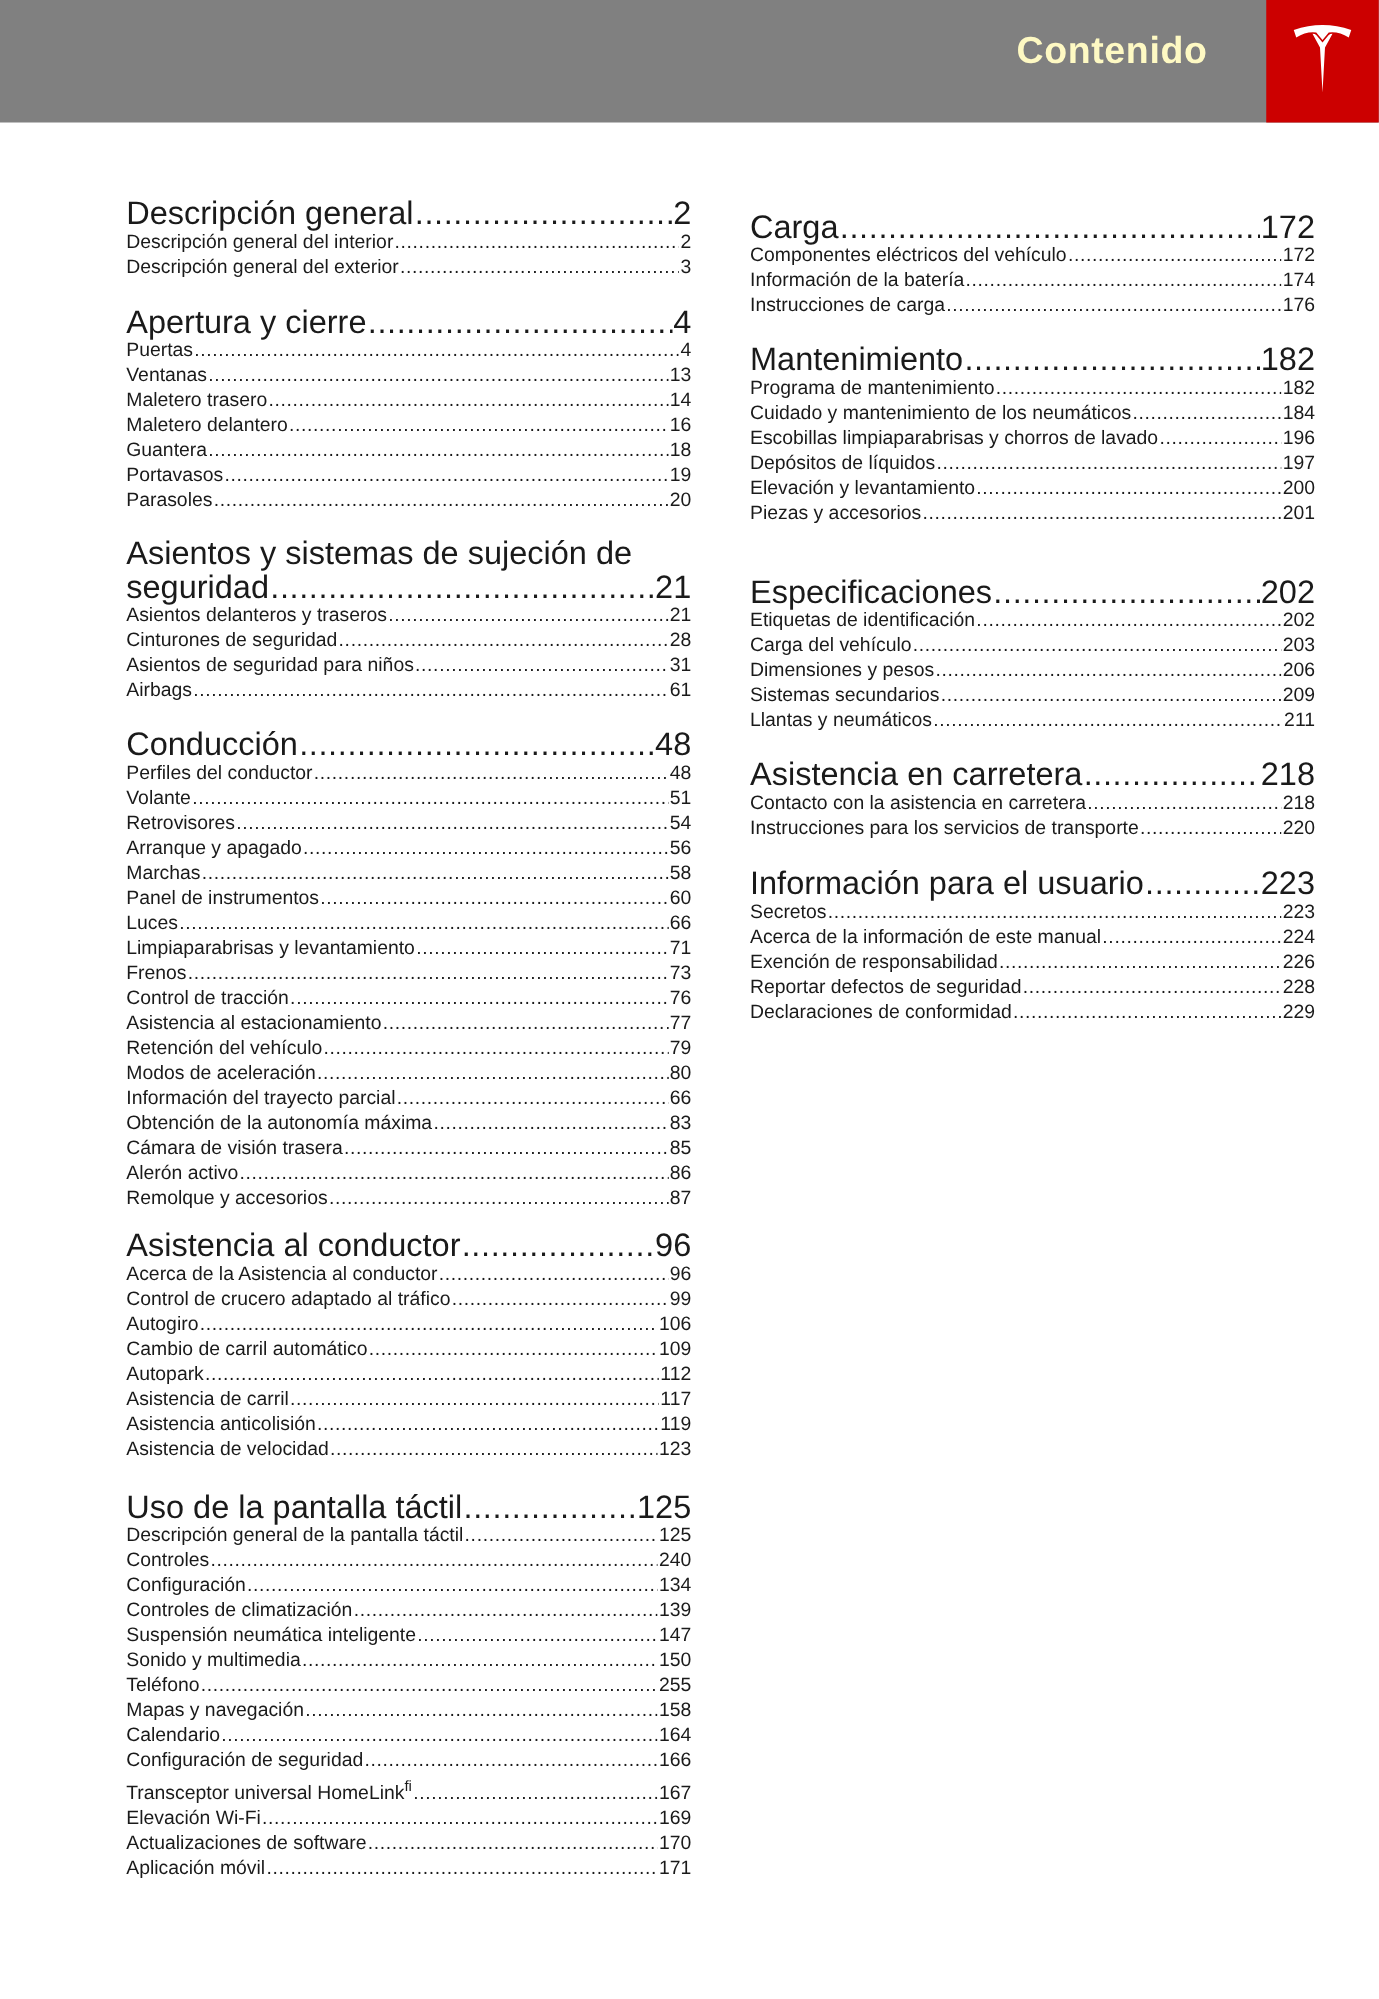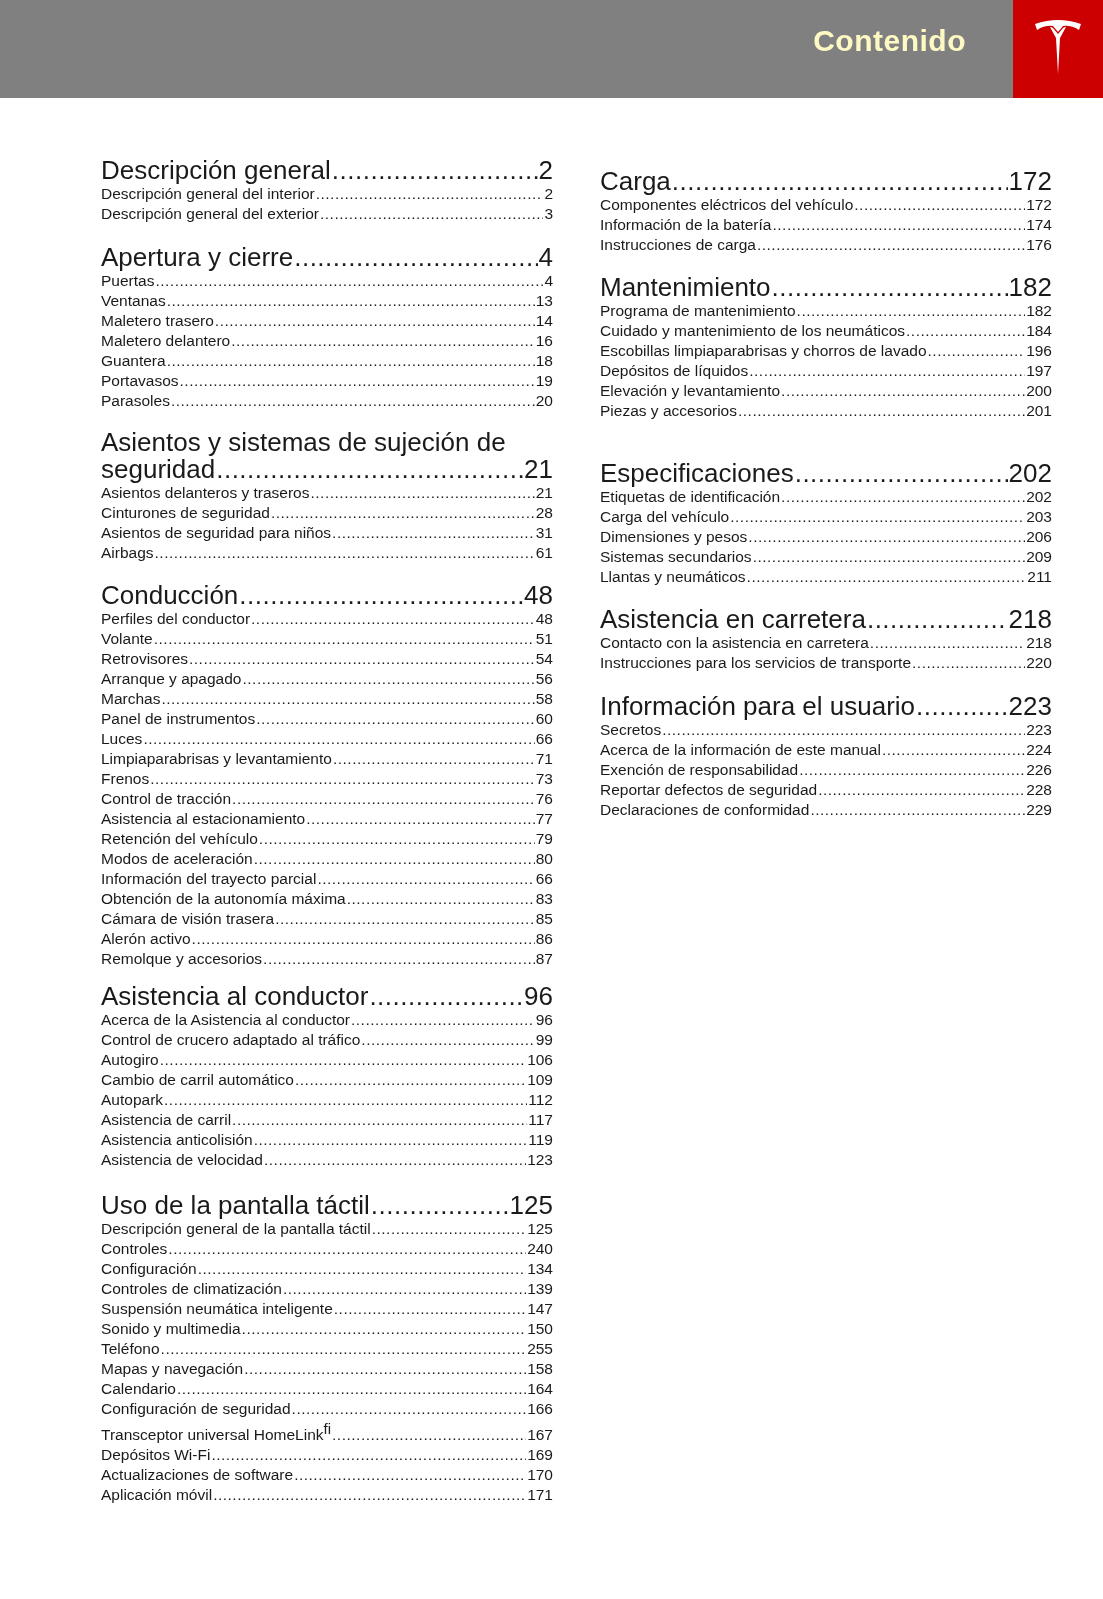--- a/index.html
+++ b/index.html
@@ -14,21 +14,21 @@
   .col-left { left: 101px; width: 452px; }
   .col-right { left: 600px; width: 452px; }
   .section { position: absolute; left: 0; width: 100%; }
   .entry { display: flex; align-items: baseline; white-space: nowrap; }
   .entry .label { flex: 0 0 auto; }
   .entry .dots { flex: 1 1 auto; overflow: hidden; margin: 0 1px; }
   .entry .dots::after { content: "......................................................................................................................................................................................................................"; letter-spacing: 0.5px; }
   .entry .page { flex: 0 0 auto; }
   .h1 { font-size: 26px; line-height: 27px; }
   .sub { font-size: 15.5px; line-height: 20px; }
-  sup { font-size: 15px; }
+  sup { font-size: 12px; }
 </style>
 </head>
 <body>
 
 <div class="header">
   <div class="header-title">Contenido</div>
   <div class="logo-box">
     <svg width="50" height="60" viewBox="0 0 50 60">
       <path d="M2 6 Q25 -2 48 6 L46 12 Q38 7 30 8 L25 14 L20 8 Q12 7 4 12 Z" fill="#ffffff"></path>
       <path d="M20 10 L25 16 L30 10 Q31 9 33 9 L27 20 L25 56 L23 20 L17 9 Q19 9 20 10 Z" fill="#ffffff"></path>
@@ -329,21 +329,21 @@
         <span class="label">Configuración de seguridad</span>
         <span class="dots"></span>
         <span class="page">166</span>
       </div>
     <div class="entry sub">
         <span class="label"><span>Transceptor universal HomeLink</span><sup>fi</sup></span>
         <span class="dots"></span>
         <span class="page">167</span>
       </div>
     <div class="entry sub">
-        <span class="label">Depósitos Wi-Fi</span>
+        <span class="label">Elevación Wi-Fi</span>
         <span class="dots"></span>
         <span class="page">169</span>
       </div>
     <div class="entry sub">
         <span class="label">Actualizaciones de software</span>
         <span class="dots"></span>
         <span class="page">170</span>
       </div>
     <div class="entry sub">
         <span class="label">Aplicación móvil</span>

